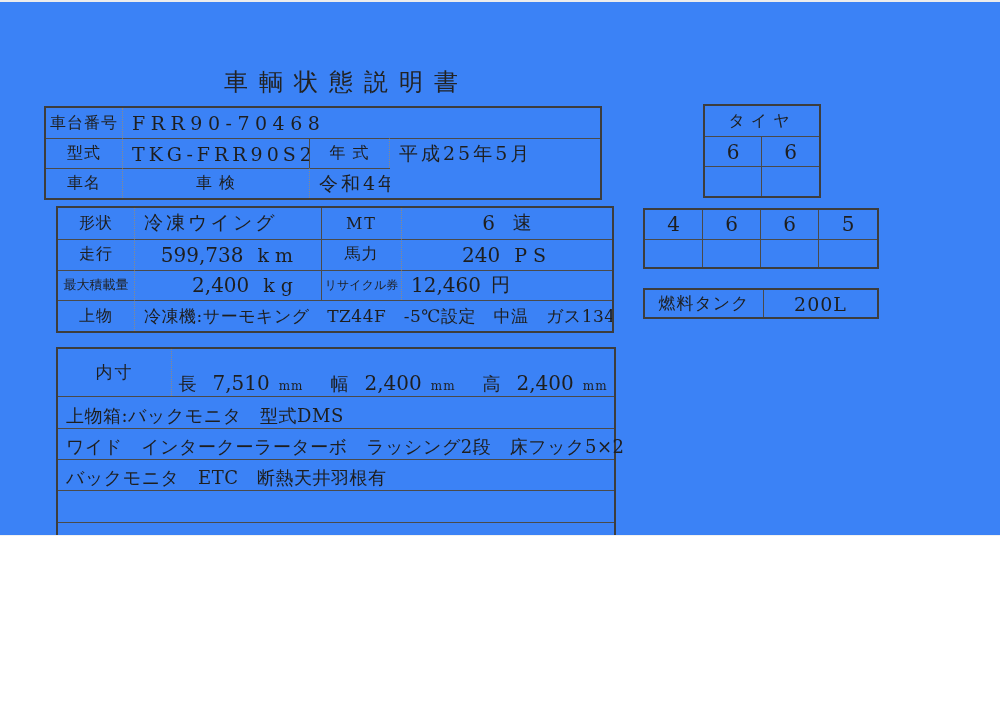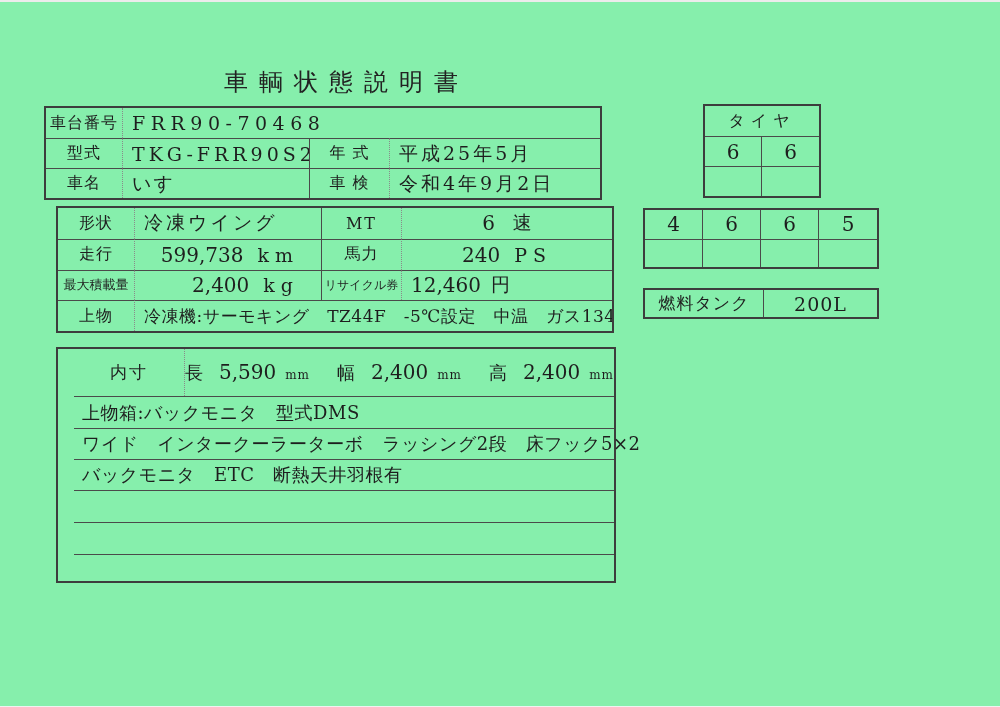--- a/index.html
+++ b/index.html
@@ -1,19 +1,19 @@
 <!DOCTYPE html>
 <html><head>
 <meta charset="utf-8">
 <style>
   * { margin:0; padding:0; box-sizing:border-box; }
   html,body { background:#ffffff; }
   .page {
-    position:relative; width:1000px; height:707px;
-    background:#86efac;
+    position:relative; width:1000px; height:536px;
+    background:#3b82f6;
     font-family:"DejaVu Serif","Liberation Serif",serif;
     color:#1e1e1e; overflow:hidden;
   }
   .page::before{ content:""; position:absolute; top:0; left:0; right:0; height:2px; background:#ececec; }
   .page::after{ content:""; position:absolute; bottom:0; left:0; right:0; height:1px; background:#f1f1f1; }
 
   .doc-title{
     position:absolute; left:224px; top:66px;
     font-size:24px; letter-spacing:11px; color:#222; white-space:nowrap;
   }
@@ -60,21 +60,21 @@
   .tire2 .brd{ border-right:1.6px solid #4a4a4a; }
 
   .fuel{ left:643px; top:288px; width:236px; height:31px;
          grid-template-columns:119px 1fr; grid-template-rows:1fr; }
   .fuel .flabel{ justify-content:center; font-size:17px; letter-spacing:1px; border-right:1.6px solid #4a4a4a; }
   .fuel .fval{ justify-content:center; font-size:19px; letter-spacing:1px; }
 
   
   .btable{ position:absolute; left:56px; top:347px; width:560px; height:236px;
            border:2px solid #3d3d3d; display:flex; flex-direction:column; }
-  .btable .brow{ display:flex; align-items:center; border-top:1.6px solid #4a4a4a;margin-left:16px; }
+  .btable .brow{ display:flex; align-items:flex-end; border-top:1.6px solid #4a4a4a; }
   .btable .brow:first-child{ border-top:none; }
   .inner-row{ height:47px; }
   .inner-label{ width:114px; align-self:stretch; display:flex; align-items:center; justify-content:center;
                 font-size:17px; letter-spacing:2px; border-right:1.6px dotted #8a8a8a; }
   .inner-val{ flex:1; display:flex; align-items:center; justify-content:center; gap:27px; }
   .dim{ display:flex; align-items:baseline; white-space:nowrap; }
   .dim .dn{ font-size:18px; margin-right:16px; }
   .dim .dv{ font-size:20px; }
   .dim .du{ font-size:12px; margin-left:9px; letter-spacing:1px; }
   .note{ font-size:18px; padding-left:8px; letter-spacing:0.5px; white-space:nowrap; }
@@ -91,21 +91,20 @@
   <div class="gtable vehicle">
     <div class="cell lbl dot">車台番号</div>
     <div class="cell val span3 ls5">FRR90-70468</div>
 
     <div class="cell lbl dot bt">型式</div>
     <div class="cell val sr bt ls4">TKG-FRR90S2</div>
     <div class="cell lbl dot bt">年 式</div>
     <div class="cell val bt ls3">平成25年5月</div>
 
     <div class="cell lbl dot bt">車名</div>
-    <div class="cell val sr bt ls2">いすゞ</div>
     <div class="cell lbl dot bt">車 検</div>
     <div class="cell val bt ls3">令和4年9月2日</div>
   </div>
 
   <div class="gtable spec">
     <div class="cell lbl dot">形状</div>
     <div class="cell val sr ls3">冷凍ウイング</div>
     <div class="cell lbl dot ls2">MT</div>
     <div class="cell val center">
       <span class="num">6</span>
@@ -161,21 +160,21 @@
     <div class="cell flabel">燃料タンク</div>
     <div class="cell fval">200L</div>
   </div>
 
   <div class="btable">
     <div class="brow inner-row">
       <div class="inner-label">内寸</div>
       <div class="inner-val">
         <span class="dim">
           <span class="dn">長</span>
-          <span class="dv">5,590</span>
+          <span class="dv">7,510</span>
           <span class="du">mm</span>
         </span>
         <span class="dim">
           <span class="dn">幅</span>
           <span class="dv">2,400</span>
           <span class="du">mm</span>
         </span>
         <span class="dim">
           <span class="dn">高</span>
           <span class="dv">2,400</span>

